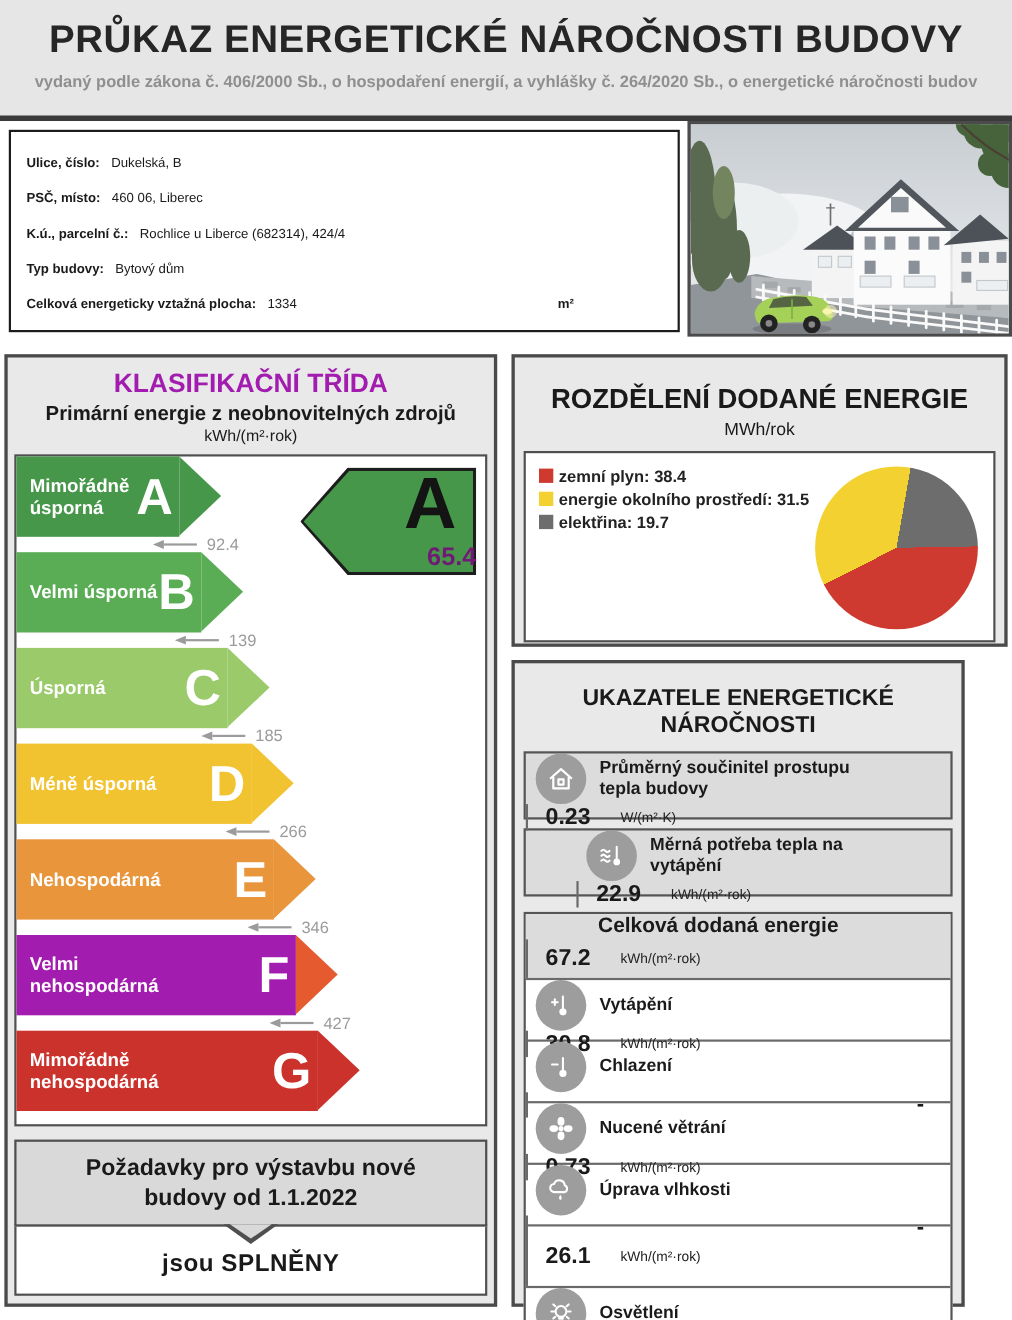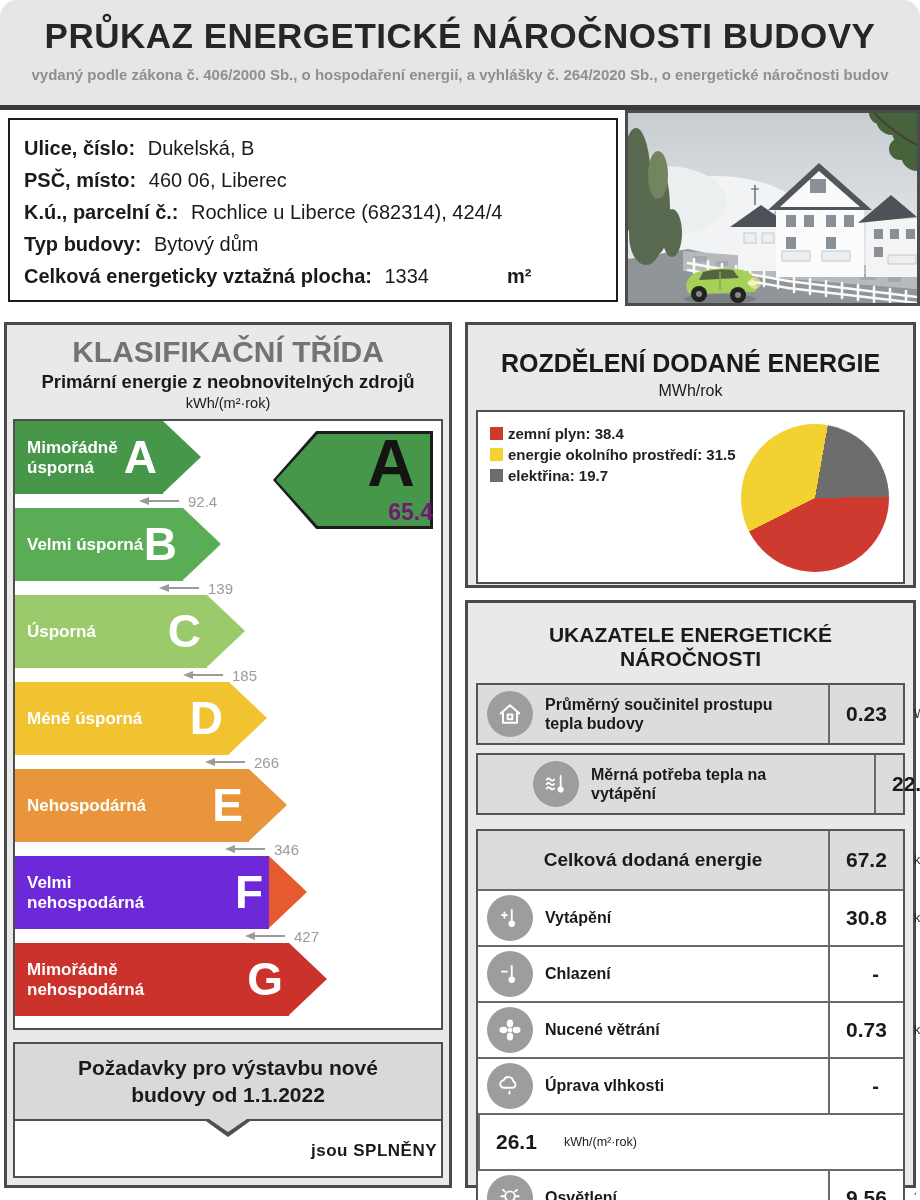--- a/index.html
+++ b/index.html
@@ -1,45 +1,45 @@
 <!DOCTYPE html>
 <html lang="cs"><head>
 <meta charset="utf-8">
 <style>
   * { margin:0; padding:0; box-sizing:border-box; }
   body { background:#fff; font-family:"Liberation Sans", sans-serif; color:#1a1a1a; }
-  .page { position:relative; width:920px; height:1200px; background:#fff; overflow:hidden;border-radius:17px; }
+  .page { position:relative; width:920px; height:1200px; background:#fff; overflow:hidden; }
 
   
   .header { position:absolute; left:0; top:0; width:920px; height:110px;
     background:#e6e6e6; border-bottom:5px solid #3a3a3a; text-align:center; }
   .header-title { padding-top:16px; font-size:35px; font-weight:800; letter-spacing:.5px; color:#262626; }
   .header-sub { margin-top:10px; font-size:15px; font-weight:700; color:#8f8f8f; }
 
   
   .info-box { position:absolute; left:8px; top:118px; width:610px; height:184px;
     background:#fff; border:2px solid #1c1c1c; padding:12px 14px; }
-  .info-row { height:32px; line-height:32px; font-size:20px; position:relative; white-space:nowrap; }
+  .info-row { height:32px; line-height:32px; font-size:12px; position:relative; white-space:nowrap; }
   .info-label { font-weight:700; }
   .info-value { font-weight:400; margin-left:7px; }
   .info-unit { position:absolute; left:483px; top:0; font-weight:700; }
 
   .photo-box { position:absolute; left:625px; top:110px; width:295px; height:196px;
     border:3px solid #4b4b4b; background:#dfe2e4; }
   .photo-box svg { display:block; }
 
   
   .panel { position:absolute; background:#e9e9e9; border:3px solid #4a4a4a; }
   .left-panel  { left:4px;  top:322px; width:448px; height:866px; }
   .pie-panel   { left:465px; top:322px; width:451px; height:266px; }
-  .ind-panel   { left:465px; top:600px; width:451px; height:588px; padding:6px 8px; }
+  .ind-panel   { left:465px; top:600px; width:412px; height:588px; padding:6px 8px; }
 
   
   .cls-head { text-align:center; padding:10px 4px 8px; }
-  .cls-title { font-size:30px; font-weight:800; color:#737373; }
+  .cls-title { font-size:24px; font-weight:800; color:#a21caf; }
   .cls-sub { font-size:18.5px; font-weight:700; margin-top:2px; }
   .cls-unit { font-size:14.5px; margin-top:2px; }
 
   .scale-box { margin:0 6px; background:#fff; border:2px solid #4f4f4f;
     padding:0 0 12px; position:relative; }
   .band-row { display:flex; height:73px; }
   .band { display:flex; align-items:center; justify-content:space-between; }
   .band-label { color:#fff; font-weight:700; font-size:17px; line-height:1.15; padding-left:12px; max-width:130px; }
   .band-letter { font-size:46px; font-weight:800; color:#fff; margin-right:6px; line-height:73px; }
   .band-tip { width:0; height:0; border-top:36.5px solid transparent; border-bottom:36.5px solid transparent; border-left:38px solid #000; }
@@ -55,38 +55,38 @@
   .big-arrow .letter { position:absolute; top:-6px; right:18px; font-size:66px; font-weight:800; color:#141414; }
   .big-arrow .value  { position:absolute; bottom:3px; right:0; font-size:23px; font-weight:700; color:#701a75;text-align:right; }
 
   .req-box { position:relative; margin:12px 6px 0; background:#d9d9d9; border:2px solid #4f4f4f;
     text-align:center; font-size:21px; font-weight:700; padding:10px 40px; line-height:1.3; z-index:2; }
   .req-box::before { content:""; position:absolute; left:50%; bottom:-18px; transform:translateX(-50%);
     border-left:25px solid transparent; border-right:25px solid transparent; border-top:18px solid #4f4f4f; }
   .req-box::after  { content:""; position:absolute; left:50%; bottom:-13px; transform:translateX(-50%);
     border-left:19px solid transparent; border-right:19px solid transparent; border-top:13px solid #d9d9d9; }
   .verdict-box { position:relative; margin:-2px 6px 0; background:#fff; border:2px solid #4f4f4f;
-    text-align:right; font-size:17px; font-weight:800; letter-spacing:.5px; padding:20px 4px 15px; z-index:1; }
+    text-align:center; font-size:22px; font-weight:800; letter-spacing:.5px; padding:20px 4px 15px; z-index:1; }
 
   
   .pie-title { text-align:center; font-size:25px; font-weight:800; margin-top:24px; }
   .pie-unit  { text-align:center; font-size:16px; margin-top:4px; }
   .pie-inner { position:relative; margin:10px 8px 0; height:174px; background:#fff; border:2px solid #4f4f4f; }
   .legend { position:absolute; left:12px; top:13px; }
   .legend-item { font-size:15px; font-weight:700; color:#222; margin-bottom:4px; white-space:nowrap; }
   .legend-swatch { display:inline-block; width:13px; height:13px; margin-right:5px; vertical-align:-1px; }
   .pie { position:absolute; right:14px; top:12px; width:148px; height:148px; border-radius:50%;
     background:conic-gradient(from 10deg, #6d6d6d 0deg 79deg, #cf3a30 79deg 233deg, #f3d130 233deg 360deg); }
 
   
   .ind-title { text-align:center; font-size:21px; font-weight:800; margin:14px 0 12px; }
   .row-box { border:2px solid #555; background:#dcdcdc; margin-bottom:8px; }
   .row-box.gap { margin-bottom:14px;padding-left:46px; }
   .table-box { border:2px solid #555; background:#fff; }
-  .t-row { display:flex; align-items:center; height:56px; }
+  .t-row { display:flex; align-items:center; height:56px;flex-direction:column; }
   .t-row.h58 { height:58px; }
   .t-row.gray { background:#dcdcdc; }
   .t-row + .t-row { border-top:2px solid #6a6a6a; }
   .t-left { display:flex; align-items:center; width:350px; flex:none; align-self:stretch; }
   .t-right { display:flex; align-items:center; flex:1; align-self:stretch; border-left:2px solid #6a6a6a; }
   .icon-circle { width:46px; height:46px; border-radius:50%; background:#9d9d9d; flex:none;
     margin-left:9px; display:flex; align-items:center; justify-content:center; }
   .t-label { font-size:16px; font-weight:700; line-height:1.2; margin-left:12px; max-width:230px; }
   .t-label.center { margin:0 auto; font-size:19px; font-weight:800; max-width:none; }
   .t-value { font-size:21px; font-weight:700; margin-left:16px; min-width:58px; }
@@ -308,21 +308,21 @@
         </div>
         <div class="band-tip" style="border-left-color:#e9953b"></div>
       </div>
       <div class="threshold" style="margin-left:210px">
         <span class="th-head"></span>
           <span class="th-line"></span>
         <span class="th-num">346</span>
       </div>
 
       <div class="band-row">
-        <div class="band" style="width:254px;background:#6d28d9">
+        <div class="band" style="width:254px;background:#a21caf">
           <span class="band-label">Velmi nehospodárná</span>
           <span class="band-letter">F</span>
         </div>
         <div class="band-tip" style="border-left-color:#e55a2f"></div>
       </div>
       <div class="threshold" style="margin-left:230px">
         <span class="th-head"></span>
           <span class="th-line"></span>
         <span class="th-num">427</span>
       </div>

